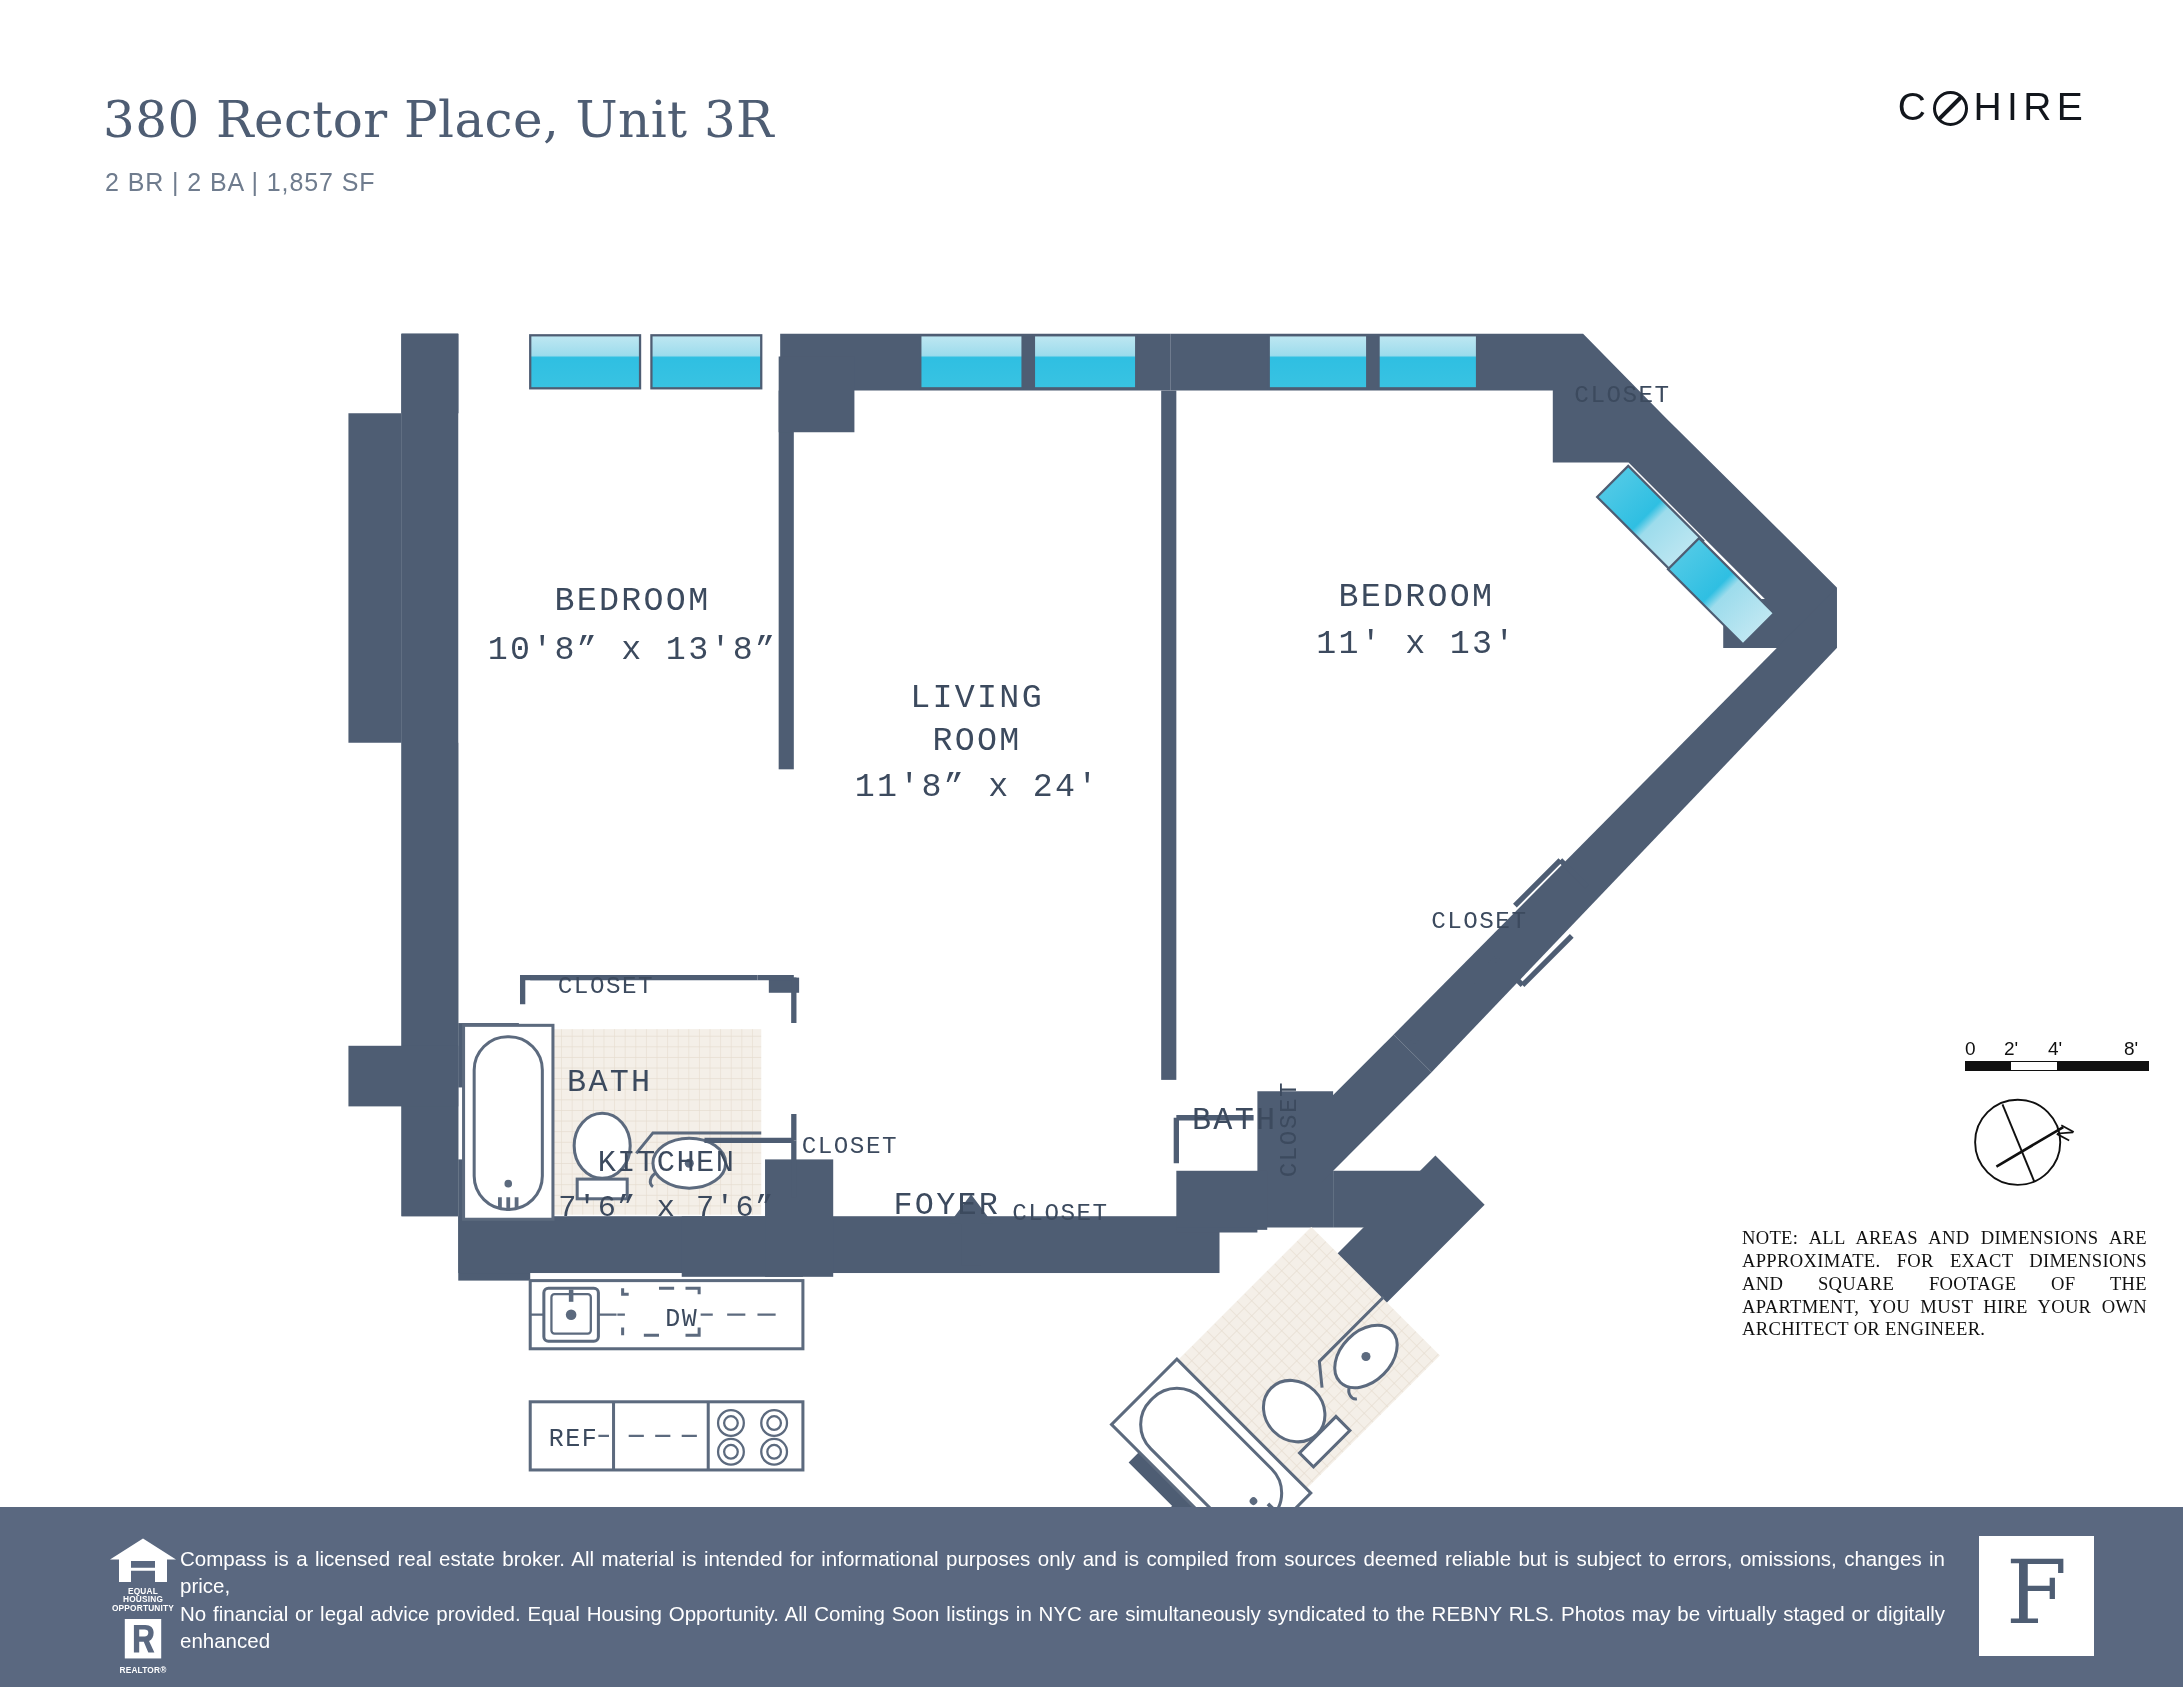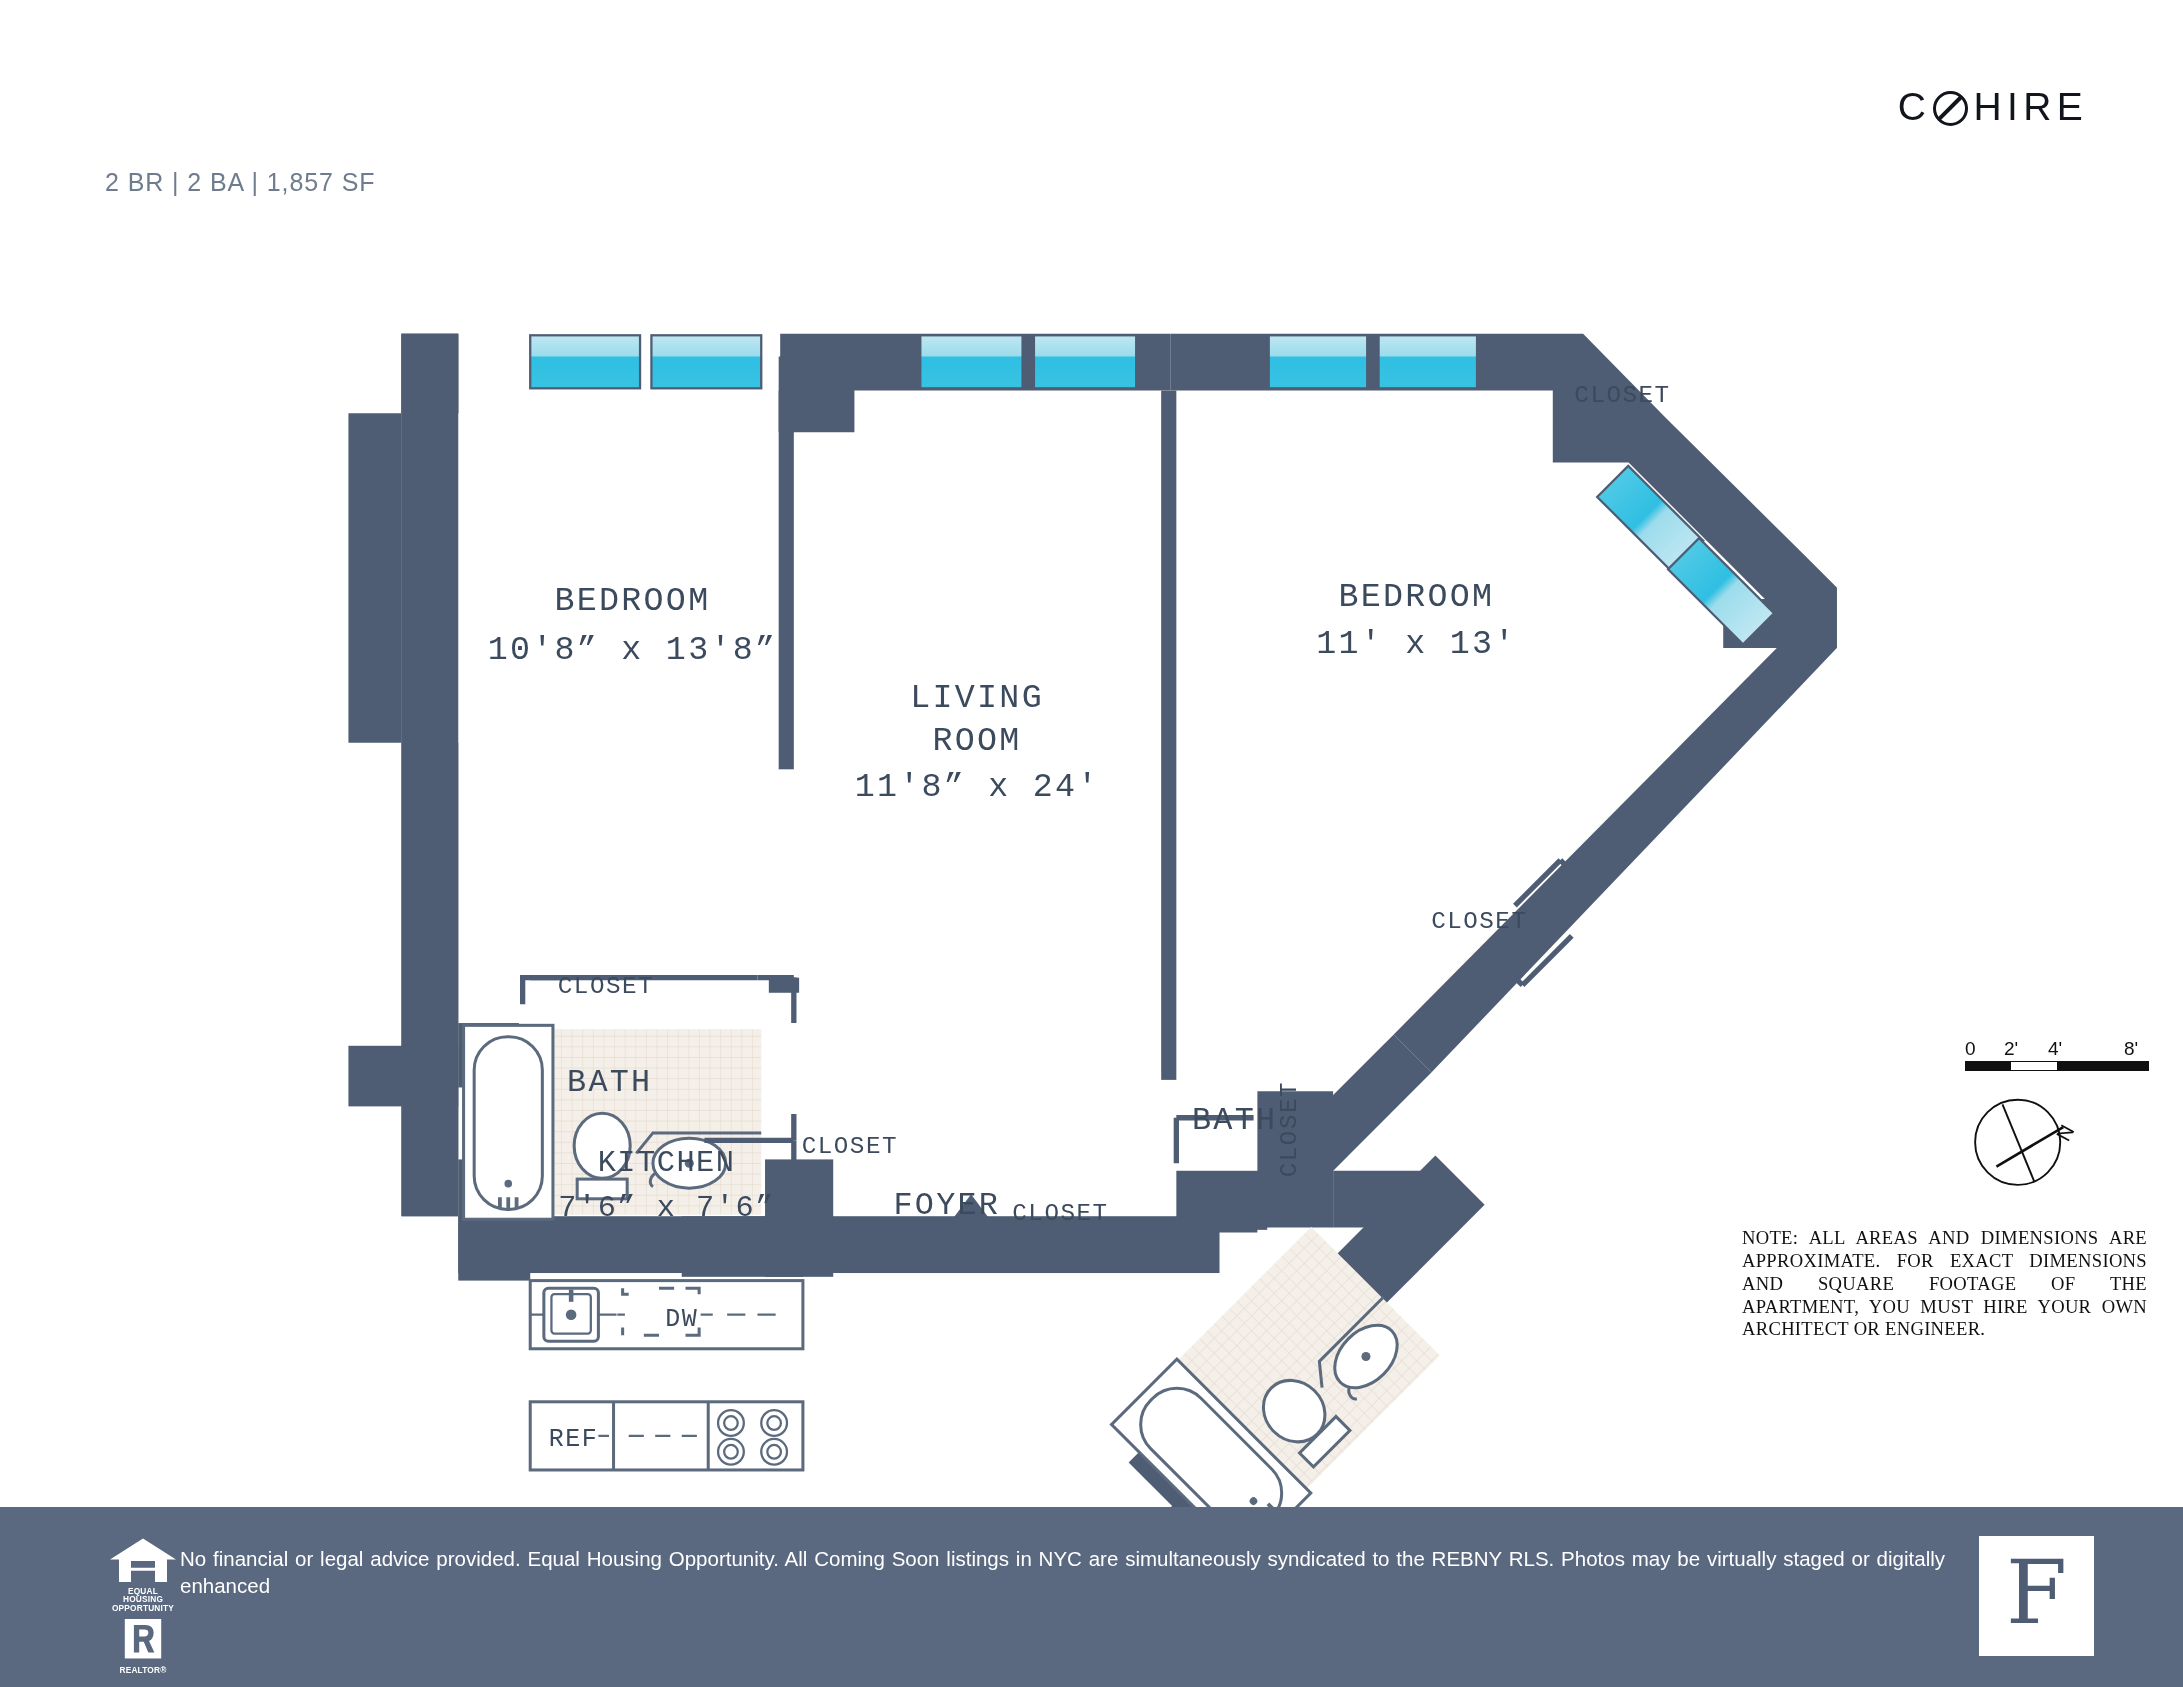--- a/index.html
+++ b/index.html
@@ -187,20 +187,21 @@
     color: #4e5d73;
     line-height: 1;
     position: relative;
     top: -3px;
   }
 </style>
 </head>
 <body>
 
 <div id="header">
+  <div id="page-title">380 Rector Place, Unit 3R</div>
   <div id="page-subtitle">2 BR | 2 BA | 1,857 SF</div>
   <div id="brand-logo">
     <div class="brand-text">
       <span>C</span>
       <span class="brand-o"></span>
       <span>HIRE</span>
     </div>
   </div>
 </div>
 
@@ -441,20 +442,21 @@
         <rect x="22" y="0" width="48" height="52" fill="#ffffff"></rect>
         <path d="M34 8 L34 44 L41 44 L41 30 L47 30 L53 44 L61 44 L54 29
                  C58 27 60 23 60 18 C60 12 56 8 49 8 Z
                  M41 14 L48 14 C51 14 53 15 53 18 C53 21 51 23 48 23 L41 23 Z" fill="#5a6880"></path>
       </svg>
       <div class="realtor-label">REALTOR®</div>
     </div>
   </div>
 
   <div id="footer-text">
+    <div>Compass is a licensed real estate broker. All material is intended for informational purposes only and is compiled from sources deemed reliable but is subject to errors, omissions, changes in price,</div>
     <div>No financial or legal advice provided. Equal Housing Opportunity. All Coming Soon listings in NYC are simultaneously syndicated to the REBNY RLS. Photos may be virtually staged or digitally enhanced</div>
 
   </div>
 
   <div id="f-logo">
     <span class="f-glyph">F</span>
   </div>
 </div>
 
 

